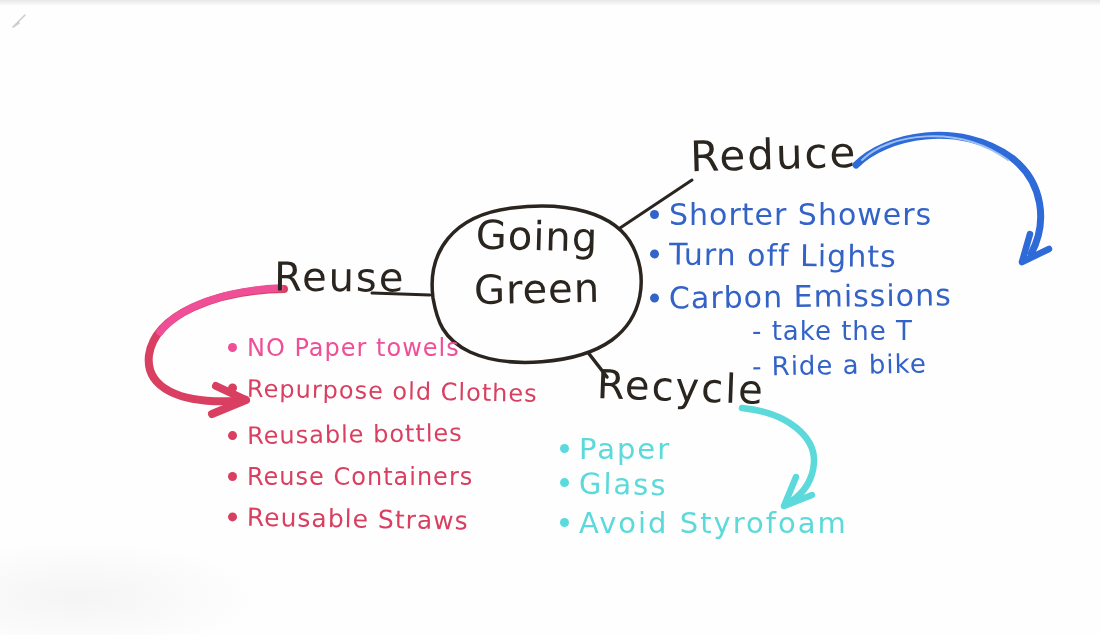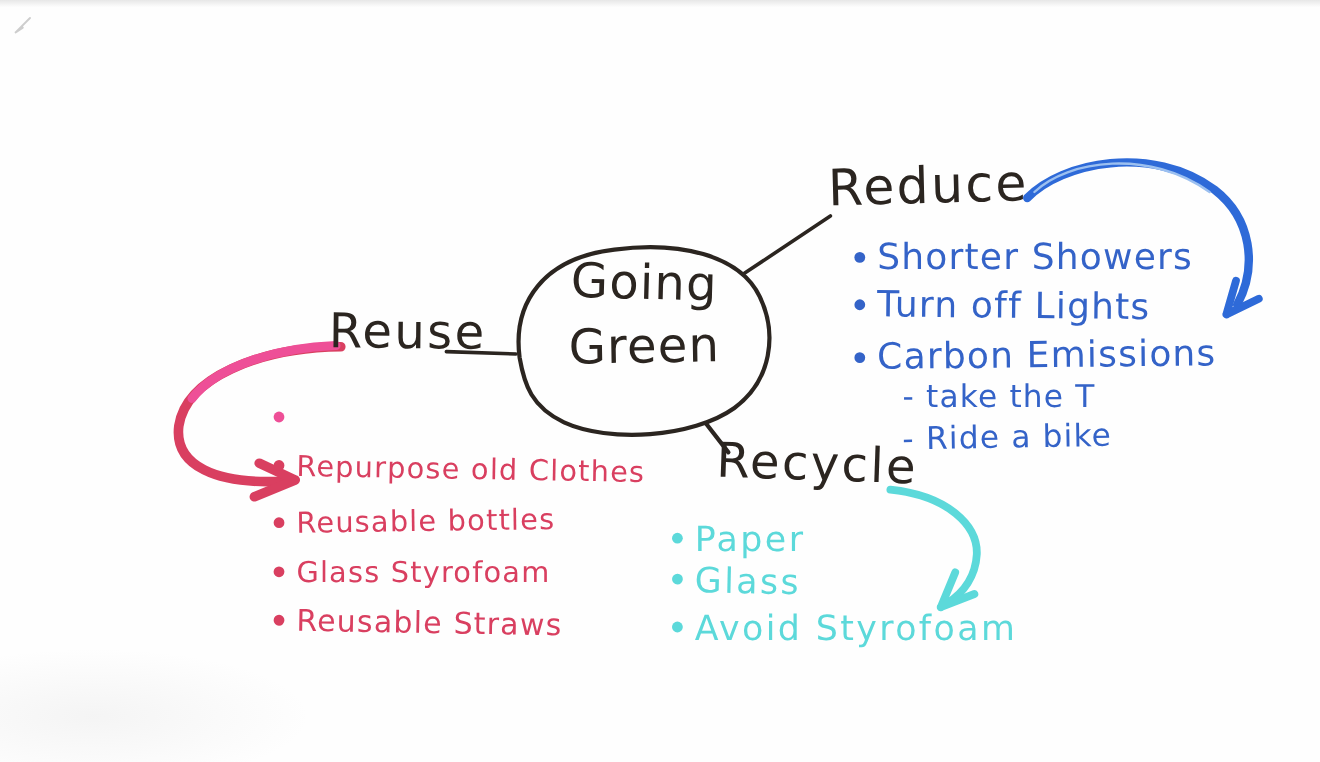--- a/index.html
+++ b/index.html
@@ -43,21 +43,21 @@
 
   .topic{position:absolute;font-size:42px;color:var(--black);letter-spacing:2px;white-space:nowrap;}
   .topic.reduce{left:690px;top:130px;transform:rotate(-1.5deg);}
   .topic.reuse{left:274px;top:254px;font-size:40px;transform:rotate(.5deg);}
   .topic.recycle{left:597px;top:364px;font-size:40px;transform:rotate(2deg);}
 
   ul.items{list-style:none;margin:0;padding:0;position:absolute;}
   ul.items li{display:flex;align-items:center;white-space:nowrap;}
   .dot{display:inline-block;border-radius:50%;margin-right:10px;flex:0 0 auto;}
 
-  ul.blue-items{left:712px;top:194px;color:var(--blue);font-size:30px;letter-spacing:1px;}
+  ul.blue-items{left:650px;top:194px;color:var(--blue);font-size:30px;letter-spacing:1px;}
   ul.blue-items li{height:41px;}
   ul.blue-items .dot{width:9px;height:9px;background:var(--blue);}
   ul.blue-items li:nth-child(2){transform:rotate(.6deg);}
   ul.blue-items li:nth-child(3){transform:rotate(-.6deg);}
 
   ul.blue-sub{left:752px;top:314px;color:var(--blue);font-size:26px;letter-spacing:1px;}
   ul.blue-sub li{height:34px;}
   ul.blue-sub li:nth-child(2){transform:rotate(-1deg);}
 
   ul.pink-items{left:228px;top:326px;font-size:24px;letter-spacing:1px;color:var(--pink);}
@@ -134,32 +134,33 @@
       </li>
     <li>
         <span>- Ride a bike</span>
       </li>
   </ul>
 
   <div class="topic reuse">Reuse</div>
   <ul class="items pink-items">
     <li>
         <span class="dot"></span>
+        <span>NO Paper towels</span>
       </li>
     <li>
         <span class="dot"></span>
         <span>Repurpose old Clothes</span>
       </li>
     <li>
         <span class="dot"></span>
         <span>Reusable bottles</span>
       </li>
     <li>
         <span class="dot"></span>
-        <span>Glass Styrofoam</span>
+        <span>Reuse Containers</span>
       </li>
     <li>
         <span class="dot"></span>
         <span>Reusable Straws</span>
       </li>
   </ul>
 
   <div class="topic recycle">Recycle</div>
   <ul class="items cyan-items">
     <li>

